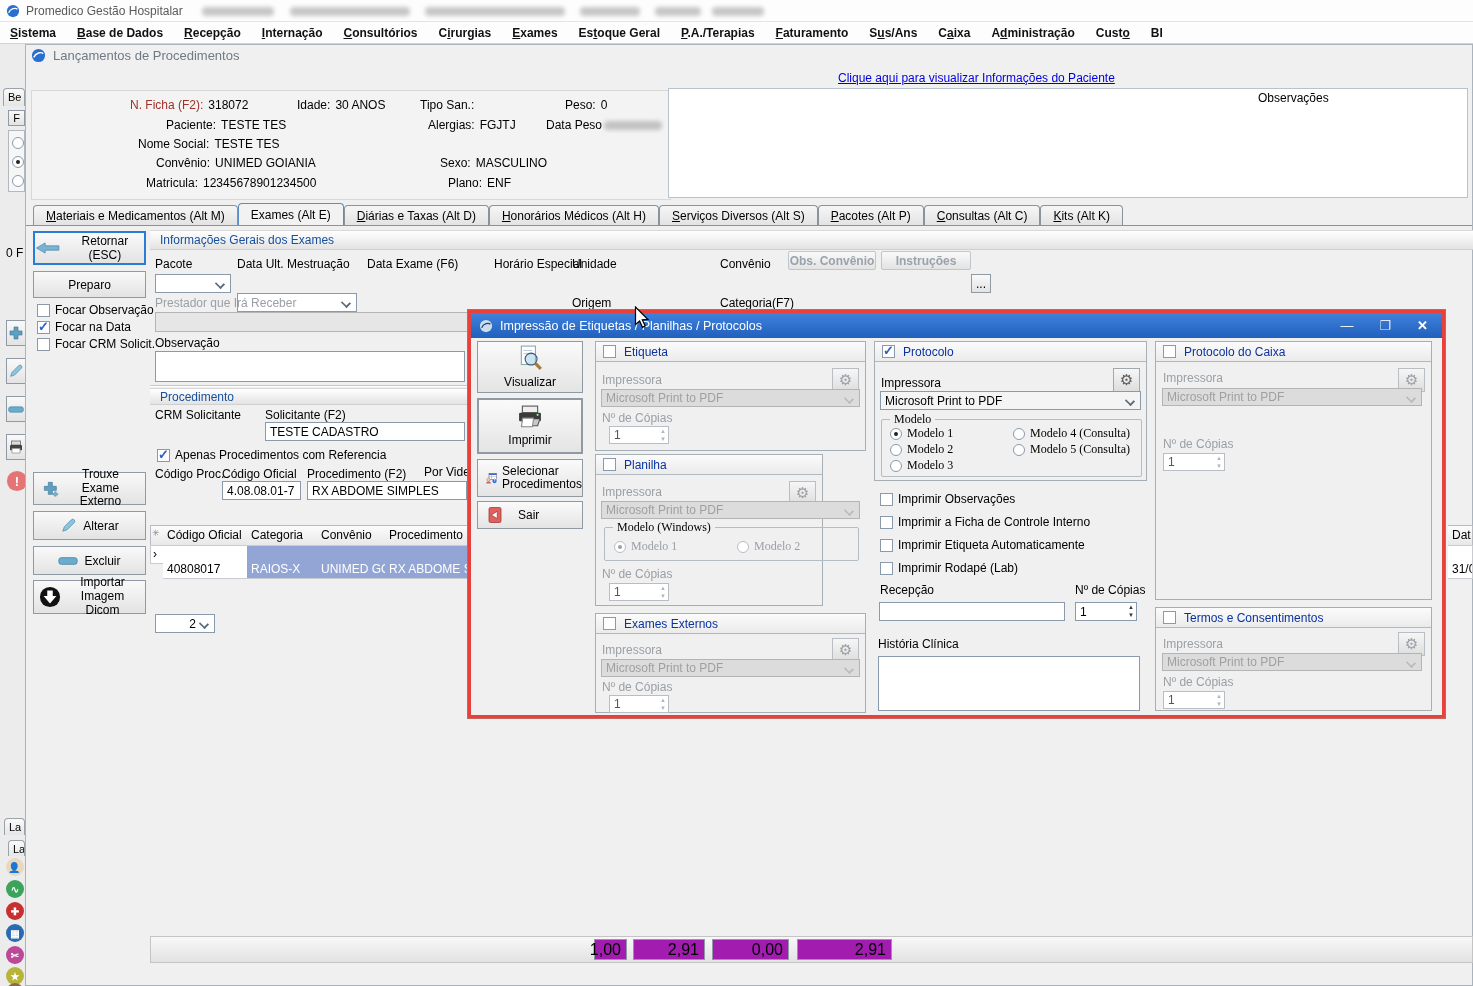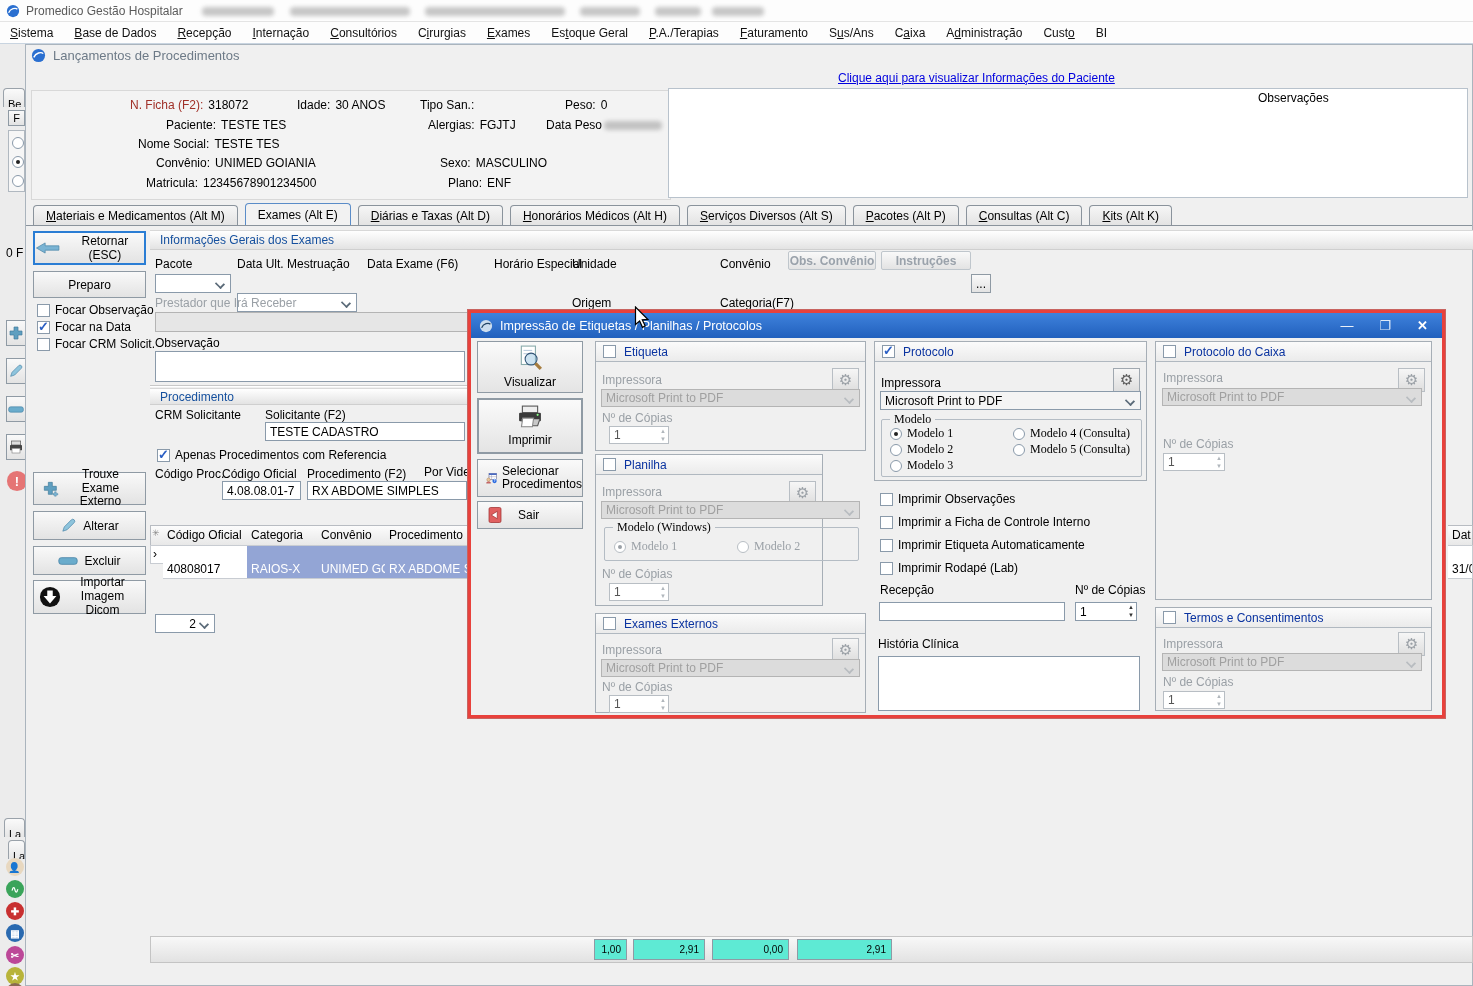--- a/index.html
+++ b/index.html
@@ -6,36 +6,36 @@
   body { font-family:"Liberation Sans", sans-serif; background:#777; }
   .screen { position:relative; width:1473px; height:986px; background:#ececec; overflow:hidden; font-size:12px; color:#000; }
   .abs { position:absolute; }
   u { text-decoration:underline; }
 
   
   .titlebar { left:0; top:0; width:1473px; height:22px; background:#fdfdfd; border-bottom:1px solid #e4e4e4; display:flex; align-items:center; padding-left:6px; color:#5a5a5a; }
   .titlebar .txt { margin-left:6px; font-size:12px; }
   .blob { position:absolute; top:7px; height:9px; background:#9a9a9a; opacity:.55; filter:blur(2px); border-radius:4px; }
   .menubar { left:0; top:22px; width:1473px; height:22px; background:#fdfdfd; border-bottom:1px solid #c8d4e0; display:flex; align-items:center; gap:21px; padding-left:10px; font-size:12px; color:#111; }
-  .menubar span { cursor:default; }
+  .menubar span { cursor:default;font-weight:bold; }
 
   
   .main-win { left:25px; top:44px; width:1448px; height:942px; background:#f0f0f0; border:1px solid #aab4bd; }
   .caption { left:31px; top:48px; display:flex; align-items:center; gap:7px; color:#6d7a87; font-size:13px; }
   .link { color:#0000de; text-decoration:underline; font-size:12px; cursor:pointer; }
 
   
   .photo { left:33px; top:95px; width:90px; height:100px; border:1px solid #b8b8b8; background:linear-gradient(#fafafa,#e9e9e9); display:flex; align-items:center; justify-content:center; color:#333; }
   .pfield { position:absolute; display:flex; gap:5px; white-space:nowrap; font-size:12px; }
   .plabel { color:#000000; }
   .plabel.red { color:#a03028; }
   .obsbox { left:668px; top:88px; width:800px; height:110px; background:#fff; border:1px solid #b8c2cc; }
 
   
-  .tabs { left:33px; top:203px; display:flex; gap:7px; align-items:flex-end; height:23px;justify-content:space-between; }
+  .tabs { left:33px; top:203px; display:flex; align-items:flex-end; height:23px;justify-content:space-between; }
   .tab { height:21px; padding:3px 12px 0; background:linear-gradient(#f6f6f6,#e2e2e2); border:1px solid #8a939c; border-bottom:none; border-radius:4px 4px 0 0; font-size:12px; white-space:nowrap; cursor:pointer; }
   .tab.active { height:23px; background:#f2f2f2; border-color:#5a8cc8; padding-top:4px; }
 
   
   .btn { background:linear-gradient(#f9f9f9,#e3e3e3); border:1px solid #8f9aa4; display:flex; align-items:center; justify-content:center; gap:6px; font-size:12px; cursor:pointer; text-align:center; }
   .btn.focus { border:2px solid #2a7dd4; }
   .btn.gray-bold { font-weight:bold; color:#9aa2ab; border:1px solid #bfc6cc; border-radius:2px; }
   .chk { width:13px; height:13px; border:1px solid #8a9aaa; background:#fff; display:inline-block; position:relative; flex:none; cursor:pointer; }
   .chk.checked::after { content:"✓"; position:absolute; left:0px; top:-3px; font-size:13px; font-weight:bold; color:#2b5fc4; }
   .chkrow { position:absolute; display:flex; align-items:center; gap:5px; font-size:12px; white-space:nowrap; }
@@ -76,24 +76,24 @@
   .dbtn.row { flex-direction:row; justify-content:flex-start; padding-left:8px; text-align:left; }
   .grp { position:absolute; border:1px solid #a6aeb6; }
   .ghead { position:absolute; left:0; top:0; right:0; height:20px; background:linear-gradient(#fbfbfb,#ebebeb); border-bottom:1px solid #b0b8c0; display:flex; align-items:center; gap:8px; padding-left:7px; color:#0a33a0; font-size:12px; }
   .gear { position:absolute; width:27px; height:24px; background:linear-gradient(#f6f6f6,#dedede); border:1px solid #a0a8b0; display:flex; align-items:center; justify-content:center; font-size:15px; color:#5a5a5a; cursor:pointer; }
   .gear.dis { color:#9aa0a6; border-color:#b8bec4; }
   .fset { position:absolute; border:1px solid #b4bcc4; border-radius:2px;font-family:Liberation Serif, serif; }
   .fset .legend { position:absolute; top:-8px; left:8px; background:#f0f0f0; padding:0 4px; font-size:12px; }
   .rrow { position:absolute; display:flex; align-items:center; gap:5px; font-size:12px; white-space:nowrap; }
 
   .totalbar { left:150px; top:936px; width:1323px; height:27px; background:linear-gradient(#f8f8f8,#e2e2e2); border:1px solid #c4c4c4; }
-  .tbox { position:absolute; top:939px; height:21px; background:#5eead4; border:1px solid #8f9aa4; font-size:10px; display:flex; align-items:center; justify-content:flex-end; padding-right:5px; }
-
-  
-  .frag-tab { background:linear-gradient(#fafafa,#e6e6e6); border:1px solid #9aa2aa; border-bottom:none; border-radius:4px 4px 0 0; font-size:11px; padding:9px 4px; overflow:hidden; }
+  .tbox { position:absolute; top:939px; height:21px; background:#a21caf; border:1px solid #8f9aa4; font-size:16px; display:flex; align-items:center; justify-content:flex-end; padding-right:5px; }
+
+  
+  .frag-tab { background:linear-gradient(#fafafa,#e6e6e6); border:1px solid #9aa2aa; border-bottom:none; border-radius:4px 4px 0 0; font-size:11px; padding:2px 4px; overflow:hidden; }
   .mini-icon { position:absolute; left:6px; width:18px; height:18px; border-radius:50%; display:flex; align-items:center; justify-content:center; color:#fff; font-size:10px; font-weight:bold; }
   .cursor { z-index:50; pointer-events:none; }
   svg { display:block; }
 </style>
 </head>
 <body>
 
 <div class="screen">
 
   <div class="abs titlebar">

